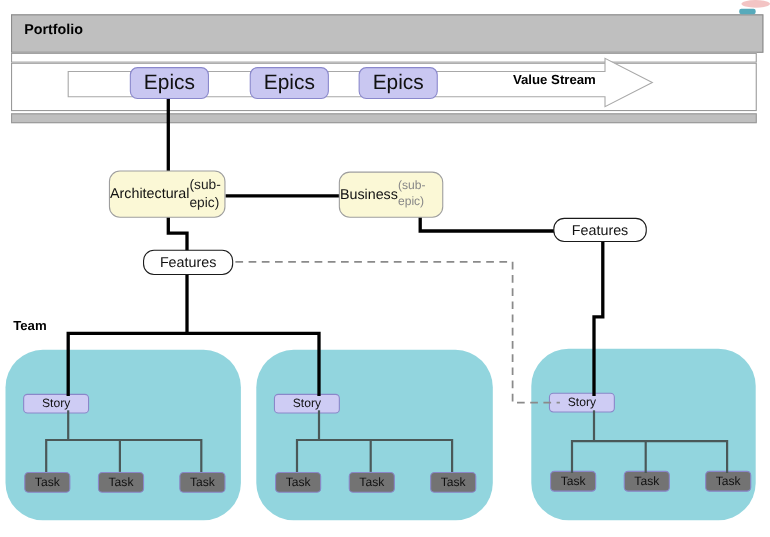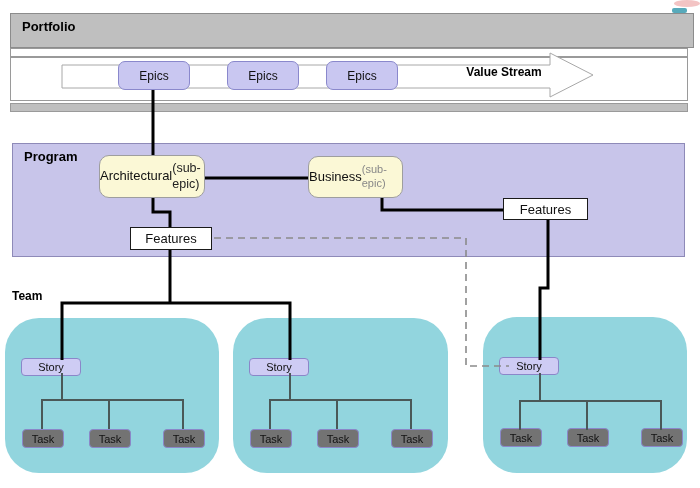--- a/index.html
+++ b/index.html
@@ -15,30 +15,30 @@
   .arrow-band{left:10px;top:57px;width:676px;height:42px;background:#ffffff;border:1px solid #9a9a9a;z-index:1;}
   .thin-band{left:10px;top:103px;width:676px;height:7px;background:#bfbfbf;border:1px solid #9a9a9a;z-index:1;}
   .program-band{left:12px;top:143px;width:671px;height:112px;background:#c8c5ea;border:1px solid #8e8ab8;z-index:1;}
   
   .pink-smudge{left:674px;top:0;width:26px;height:7px;background:#eda5a5;opacity:.65;border-radius:60%;z-index:4;}
   .teal-dash{left:672px;top:8px;width:15px;height:5px;background:#57aabb;border-radius:2px;z-index:4;}
   
   #wires{position:absolute;left:0;top:0;width:700px;height:488px;z-index:2;pointer-events:none;}
   
   .epic-box{top:61px;width:70px;height:27px;background:#c9c7f1;border:1px solid #8a88cc;border-radius:7px;
-    display:flex;align-items:center;justify-content:center;font-size:12px;color:#111;z-index:3;}
+    display:flex;align-items:center;justify-content:center;font-size:19px;color:#111;z-index:3;}
   .value-stream{left:444px;top:65px;width:120px;text-align:center;font-size:12px;font-weight:bold;color:#000;z-index:3;}
   .yellow-box{background:#fbf8d6;border:1px solid #9e9e9e;border-radius:10px;z-index:3;
     display:flex;flex-direction:row;align-items:center;justify-content:center;line-height:1.25;}
   .yellow-box .t1{font-size:13px;color:#111;}
   .arch-box{left:99px;top:155px;width:104px;height:41px;}
   .arch-box .t2{font-size:12.5px;color:#222;}
   .biz-box{left:308px;top:156px;width:93px;height:40px;}
   .biz-box .t2{font-size:11px;color:#888;}
-  .feature-box{background:#ffffff;border:1.5px solid #1a1a1a;border-radius:0;z-index:3;
+  .feature-box{background:#ffffff;border:1.5px solid #1a1a1a;border-radius:10px;z-index:3;
     display:flex;align-items:center;justify-content:center;font-size:13px;color:#111;}
   .feature-left{left:130px;top:227px;width:80px;height:21px;}
   .feature-right{left:503px;top:198px;width:83px;height:20px;}
   .team-label{left:12px;top:289px;font-size:12px;font-weight:bold;color:#000;z-index:3;}
   .team-panel{top:318px;height:155px;background:#92d5de;border-radius:34px;z-index:1;}
   .team-1{left:5px;width:214px;}
   .team-2{left:233px;width:215px;}
   .team-3{left:483px;top:317px;width:204px;height:156px;}
   .story-box{position:absolute;left:16px;top:40px;width:58px;height:16px;background:#ceccf4;border:1px solid #8a87c9;
     border-radius:4px;display:flex;align-items:center;justify-content:center;font-size:11px;color:#111;z-index:3;}
@@ -53,23 +53,20 @@
 
   <div class="abs pink-smudge"></div>
   <div class="abs teal-dash"></div>
 
   <div class="abs portfolio-band">
     <div class="band-label">Portfolio</div>
   </div>
   <div class="abs stripe-band"></div>
   <div class="abs arrow-band"></div>
   <div class="abs thin-band"></div>
-  <div class="abs program-band">
-    <div class="band-label">Program</div>
-  </div>
 
   <svg id="wires" viewBox="0 0 700 488">
 
     <polygon points="62,65 550,65 550,53 593,75 550,97 550,88 62,88" fill="#ffffff" stroke="#a8a8a8" stroke-width="1"></polygon>
 
     <g stroke="#000000" stroke-width="3" fill="none">
       <polyline points="153,90 153,157"></polyline>
       <polyline points="205,178 310,178"></polyline>
       <polyline points="153,196 153,212 170,212 170,229"></polyline>
       <polyline points="382,196 382,210 505,210"></polyline>

